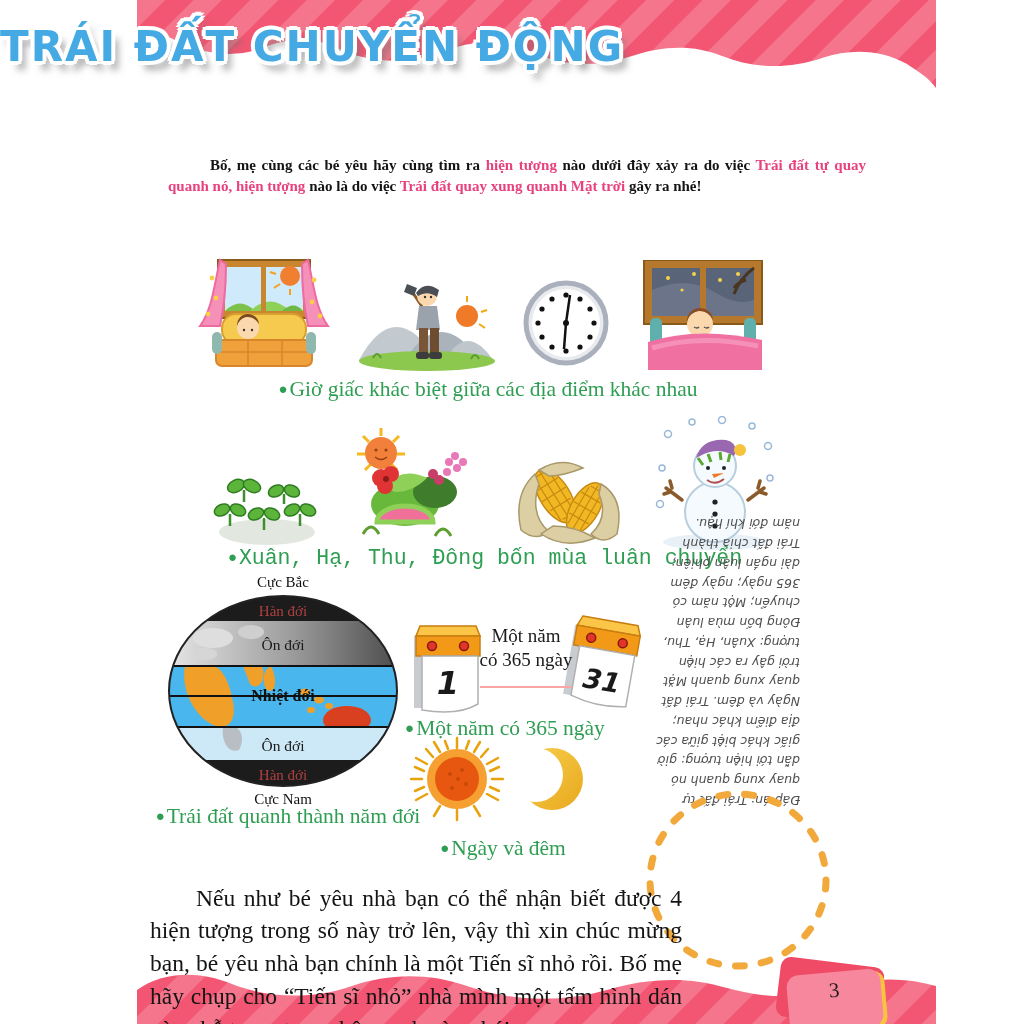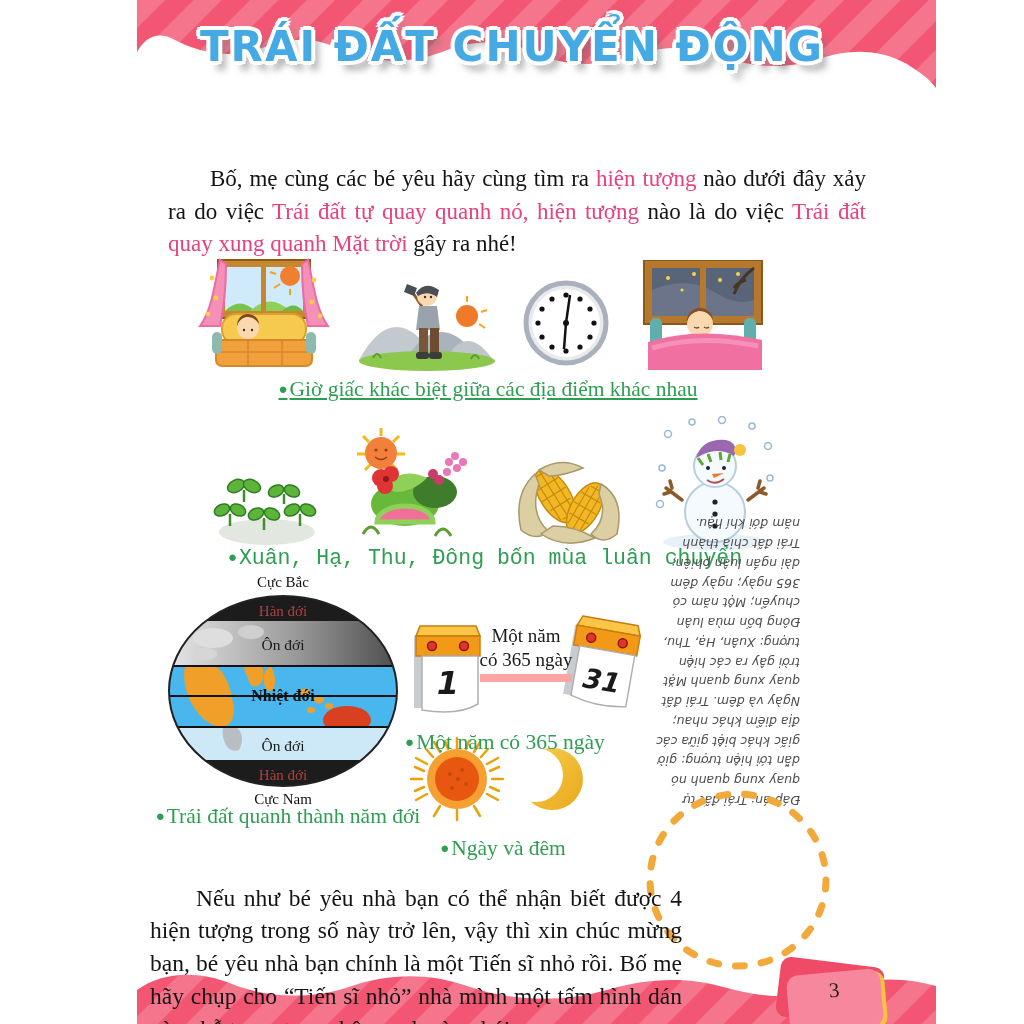--- a/index.html
+++ b/index.html
@@ -5,57 +5,57 @@
   html,body{margin:0;padding:0;}
   body{width:1024px;height:1024px;background:#ffffff;position:relative;overflow:hidden;
        font-family:"Liberation Serif",serif;color:#141414;}
   .abs{position:absolute;}
 
   
   .band-top{left:137px;top:0;width:799px;height:96px;z-index:1;}
   .band-bottom{left:137px;top:960px;width:799px;height:64px;z-index:2;}
 
   
-  .title-wrap{left:0;top:26px;width:1024px;text-align:center;z-index:3;
+  .title-wrap{left:0;top:26px;width:1024px;z-index:3;
     font-family:"DejaVu Sans",sans-serif;font-weight:800;color:#45aae4;letter-spacing:2px;}
   .title-l1{font-size:42px;line-height:1.0;}
   .title-l2{font-size:39px;line-height:1.15;}
   .title-wrap div{
     text-shadow:-3px -3px 0 #fff,3px -3px 0 #fff,-3px 3px 0 #fff,3px 3px 0 #fff,
                  0 -4px 0 #fff,0 4px 0 #fff,-4px 0 0 #fff,4px 0 0 #fff,
                  7px 9px 7px rgba(110,110,110,.55);}
 
   
-  .intro{left:168px;top:140px;width:698px;font-size:23px;line-height:1.42;
-         text-align:justify;text-indent:42px;z-index:2;}
+  .intro{left:168px;top:140px;width:698px;font-size:15px;line-height:1.42;
+         text-align:justify;text-indent:42px;z-index:2;font-weight:bold;}
   .pink{color:#e8417e;}
   .outro{left:150px;top:858px;width:532px;font-size:23.5px;line-height:1.4;
          text-align:justify;text-indent:46px;z-index:3;}
 
   
   .figrow1{left:190px;top:258px;width:578px;display:flex;justify-content:space-between;align-items:flex-end;}
   .figrow2{left:212px;top:416px;width:566px;display:flex;justify-content:space-between;align-items:flex-end;}
   .caption{color:#2e9e52;font-size:21.5px;text-align:center;z-index:2;}
   .cap-bullet{font-size:15px;vertical-align:2px;margin-right:2px;}
-  .cap1{left:138px;top:377px;width:700px;text-decoration:underline;}
+  .cap1{left:138px;top:377px;width:700px;}
   .cap2{left:135px;top:546px;width:700px;font-family:Liberation Mono, monospace;}
   .cap-globe{left:88px;top:804px;width:400px;}
-  .cap-cal{left:370px;top:716px;width:270px;margin-top:14px;}
+  .cap-cal{left:370px;top:716px;width:270px;}
   .cap-dn{left:368px;top:836px;width:270px;}
 
   
   .globe{left:165px;top:574px;width:236px;height:234px;}
 
   
   .calgroup{left:410px;top:610px;width:235px;height:106px;}
   .cal1{position:absolute;left:0;top:10px;}
   .cal2{position:absolute;left:155px;top:4px;transform:rotate(10deg);}
   .calnote{position:absolute;left:66px;top:14px;width:100px;text-align:center;
            font-size:19px;line-height:1.25;color:#1a1a1a;}
-  .calnote .u{display:inline-block;border-bottom:8px solid #fca5a5;padding-bottom:2px;}
+  .calnote .u{display:inline-block;border-bottom:2px solid #fca5a5;padding-bottom:14px;}
 
   
   .sun{left:410px;top:736px;width:94px;height:86px;}
   .moon{left:520px;top:742px;width:64px;height:74px;}
 
   
   .answer{left:652px;top:564px;width:148px;height:246px;transform:rotate(180deg);
           font-family:"DejaVu Sans",sans-serif;font-style:italic;font-size:12.5px;
           line-height:1.58;color:#4f4f4f;text-align:left;z-index:2;}
 

